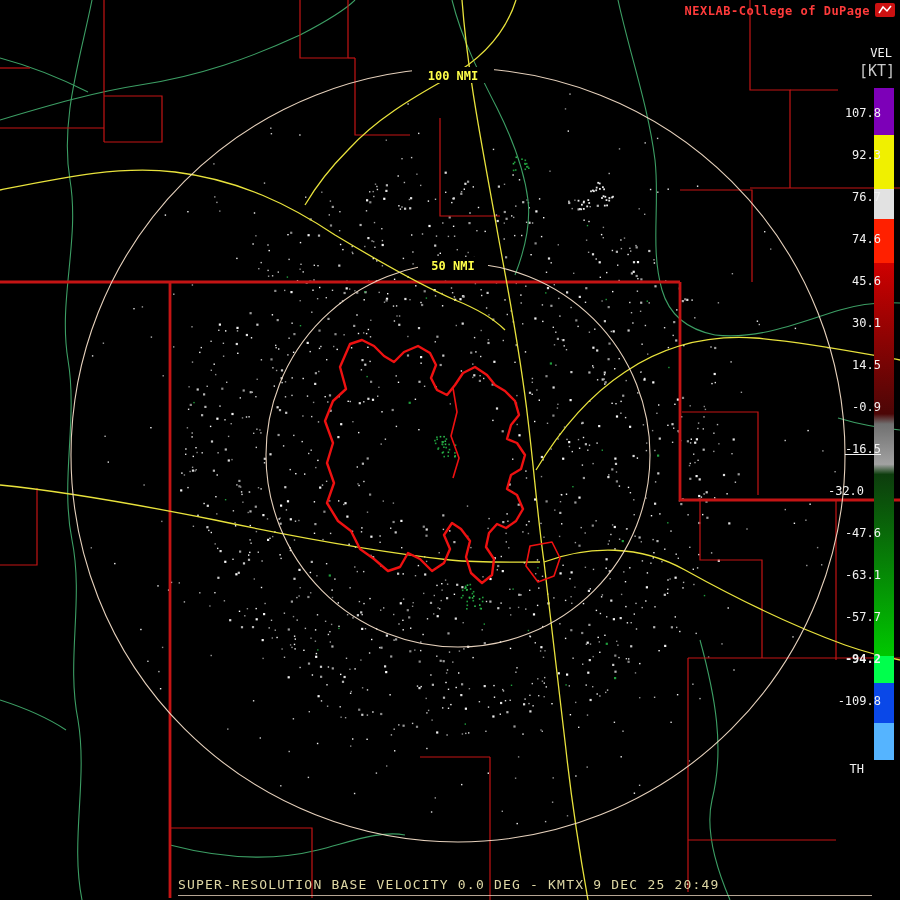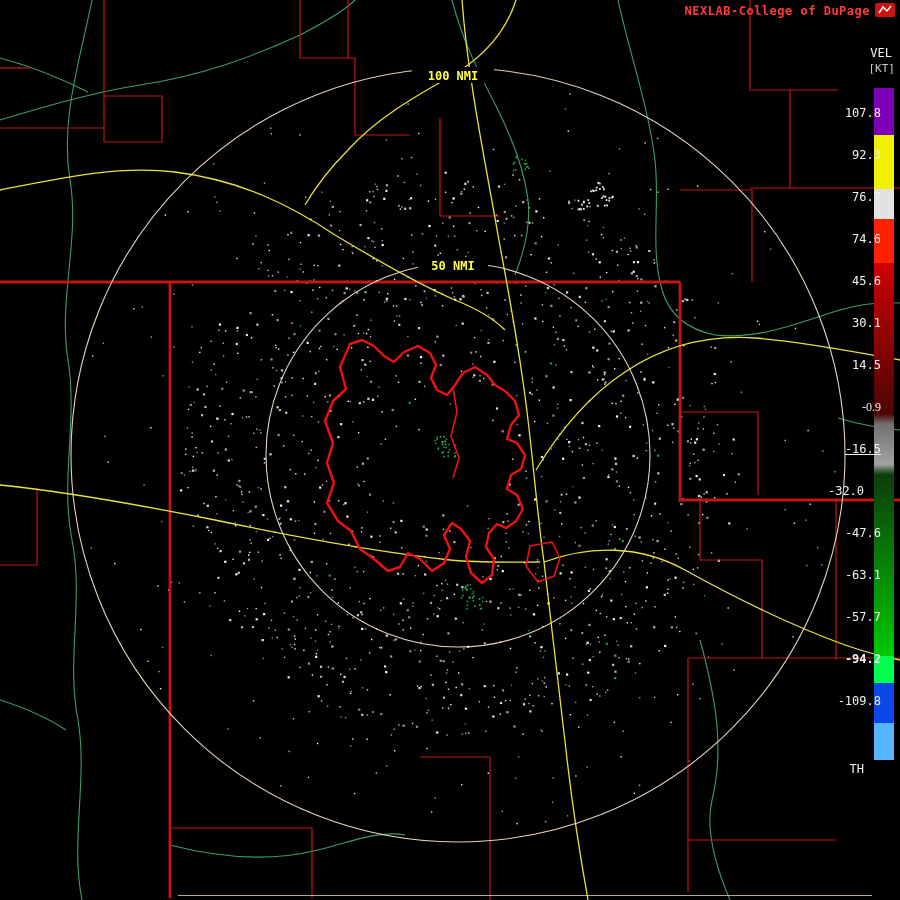--- a/index.html
+++ b/index.html
@@ -5,21 +5,21 @@
   html,body{margin:0;padding:0;background:#000;}
   body{width:900px;height:900px;overflow:hidden;font-family:"DejaVu Sans Mono","Liberation Mono",monospace;}
   .stage{position:relative;width:900px;height:900px;background:#000;}
   svg.map{position:absolute;left:0;top:0;width:900px;height:900px;}
 
   .brand{position:absolute;top:4px;right:30px;font-size:12px;font-weight:bold;
          color:var(--brand-red);letter-spacing:0.5px;white-space:pre;}
   .logo{position:absolute;top:3px;right:5px;width:20px;height:14px;}
 
   .legend-title{position:absolute;top:46px;right:8px;font-size:12px;color:var(--legend-text);}
-  .legend-units{position:absolute;top:62px;right:5px;font-size:11px;color:#c8c8c8;}
+  .legend-units{position:absolute;top:62px;right:5px;font-size:15px;color:#c8c8c8;}
   .colorbar{position:absolute;top:88px;left:874px;width:20px;height:672px;
     background:linear-gradient(to bottom,
       #7d00b8 0, #7d00b8 7%,
       #f0f000 7%, #f0f000 15%,
       #e2e2e2 15%, #e2e2e2 19.5%,
       #ff2000 19.5%, #ff2000 26%,
       #cf0000 26%, #4c0606 48.5%,
       #707070 50%, #a2a2a2 56%,
       #0d3d0d 57.5%, #00c800 84.5%,
       #00ff4c 84.5%, #00ff4c 88.5%,
@@ -1669,25 +1669,26 @@
   <div class="legend-units">[KT]</div>
   <div class="colorbar"></div>
   <div class="legend-ticks">
       <div class="tick" style="top: 106px;">107.8</div>
       <div class="tick" style="top: 148px;">92.3</div>
       <div class="tick" style="top: 190px;">76.7</div>
       <div class="tick" style="top: 232px;">74.6</div>
       <div class="tick" style="top: 274px;">45.6</div>
       <div class="tick" style="top: 316px;">30.1</div>
       <div class="tick" style="top: 358px;">14.5</div>
-      <div class="tick" style="top: 400px; font-family: Liberation Serif, serif;">-0.9</div>
+      <div class="tick" style="top: 400px;">-0.9</div>
       <div class="tick" style="top: 442px; text-decoration: underline;">-16.5</div>
       <div class="tick" style="top: 484px; text-align: center;">-32.0</div>
       <div class="tick" style="top: 526px;">-47.6</div>
       <div class="tick" style="top: 568px;">-63.1</div>
       <div class="tick" style="top: 610px;">-57.7</div>
       <div class="tick" style="top: 652px; font-weight: bold;">-94.2</div>
       <div class="tick" style="top: 694px;">-109.8</div>
     </div>
   <div class="th-label">TH</div>
 
+  <div class="caption">SUPER-RESOLUTION BASE VELOCITY 0.0 DEG - KMTX 9 DEC 25 20:49</div>
   <div class="baseline"></div>
 </div>
 
 </body></html>

